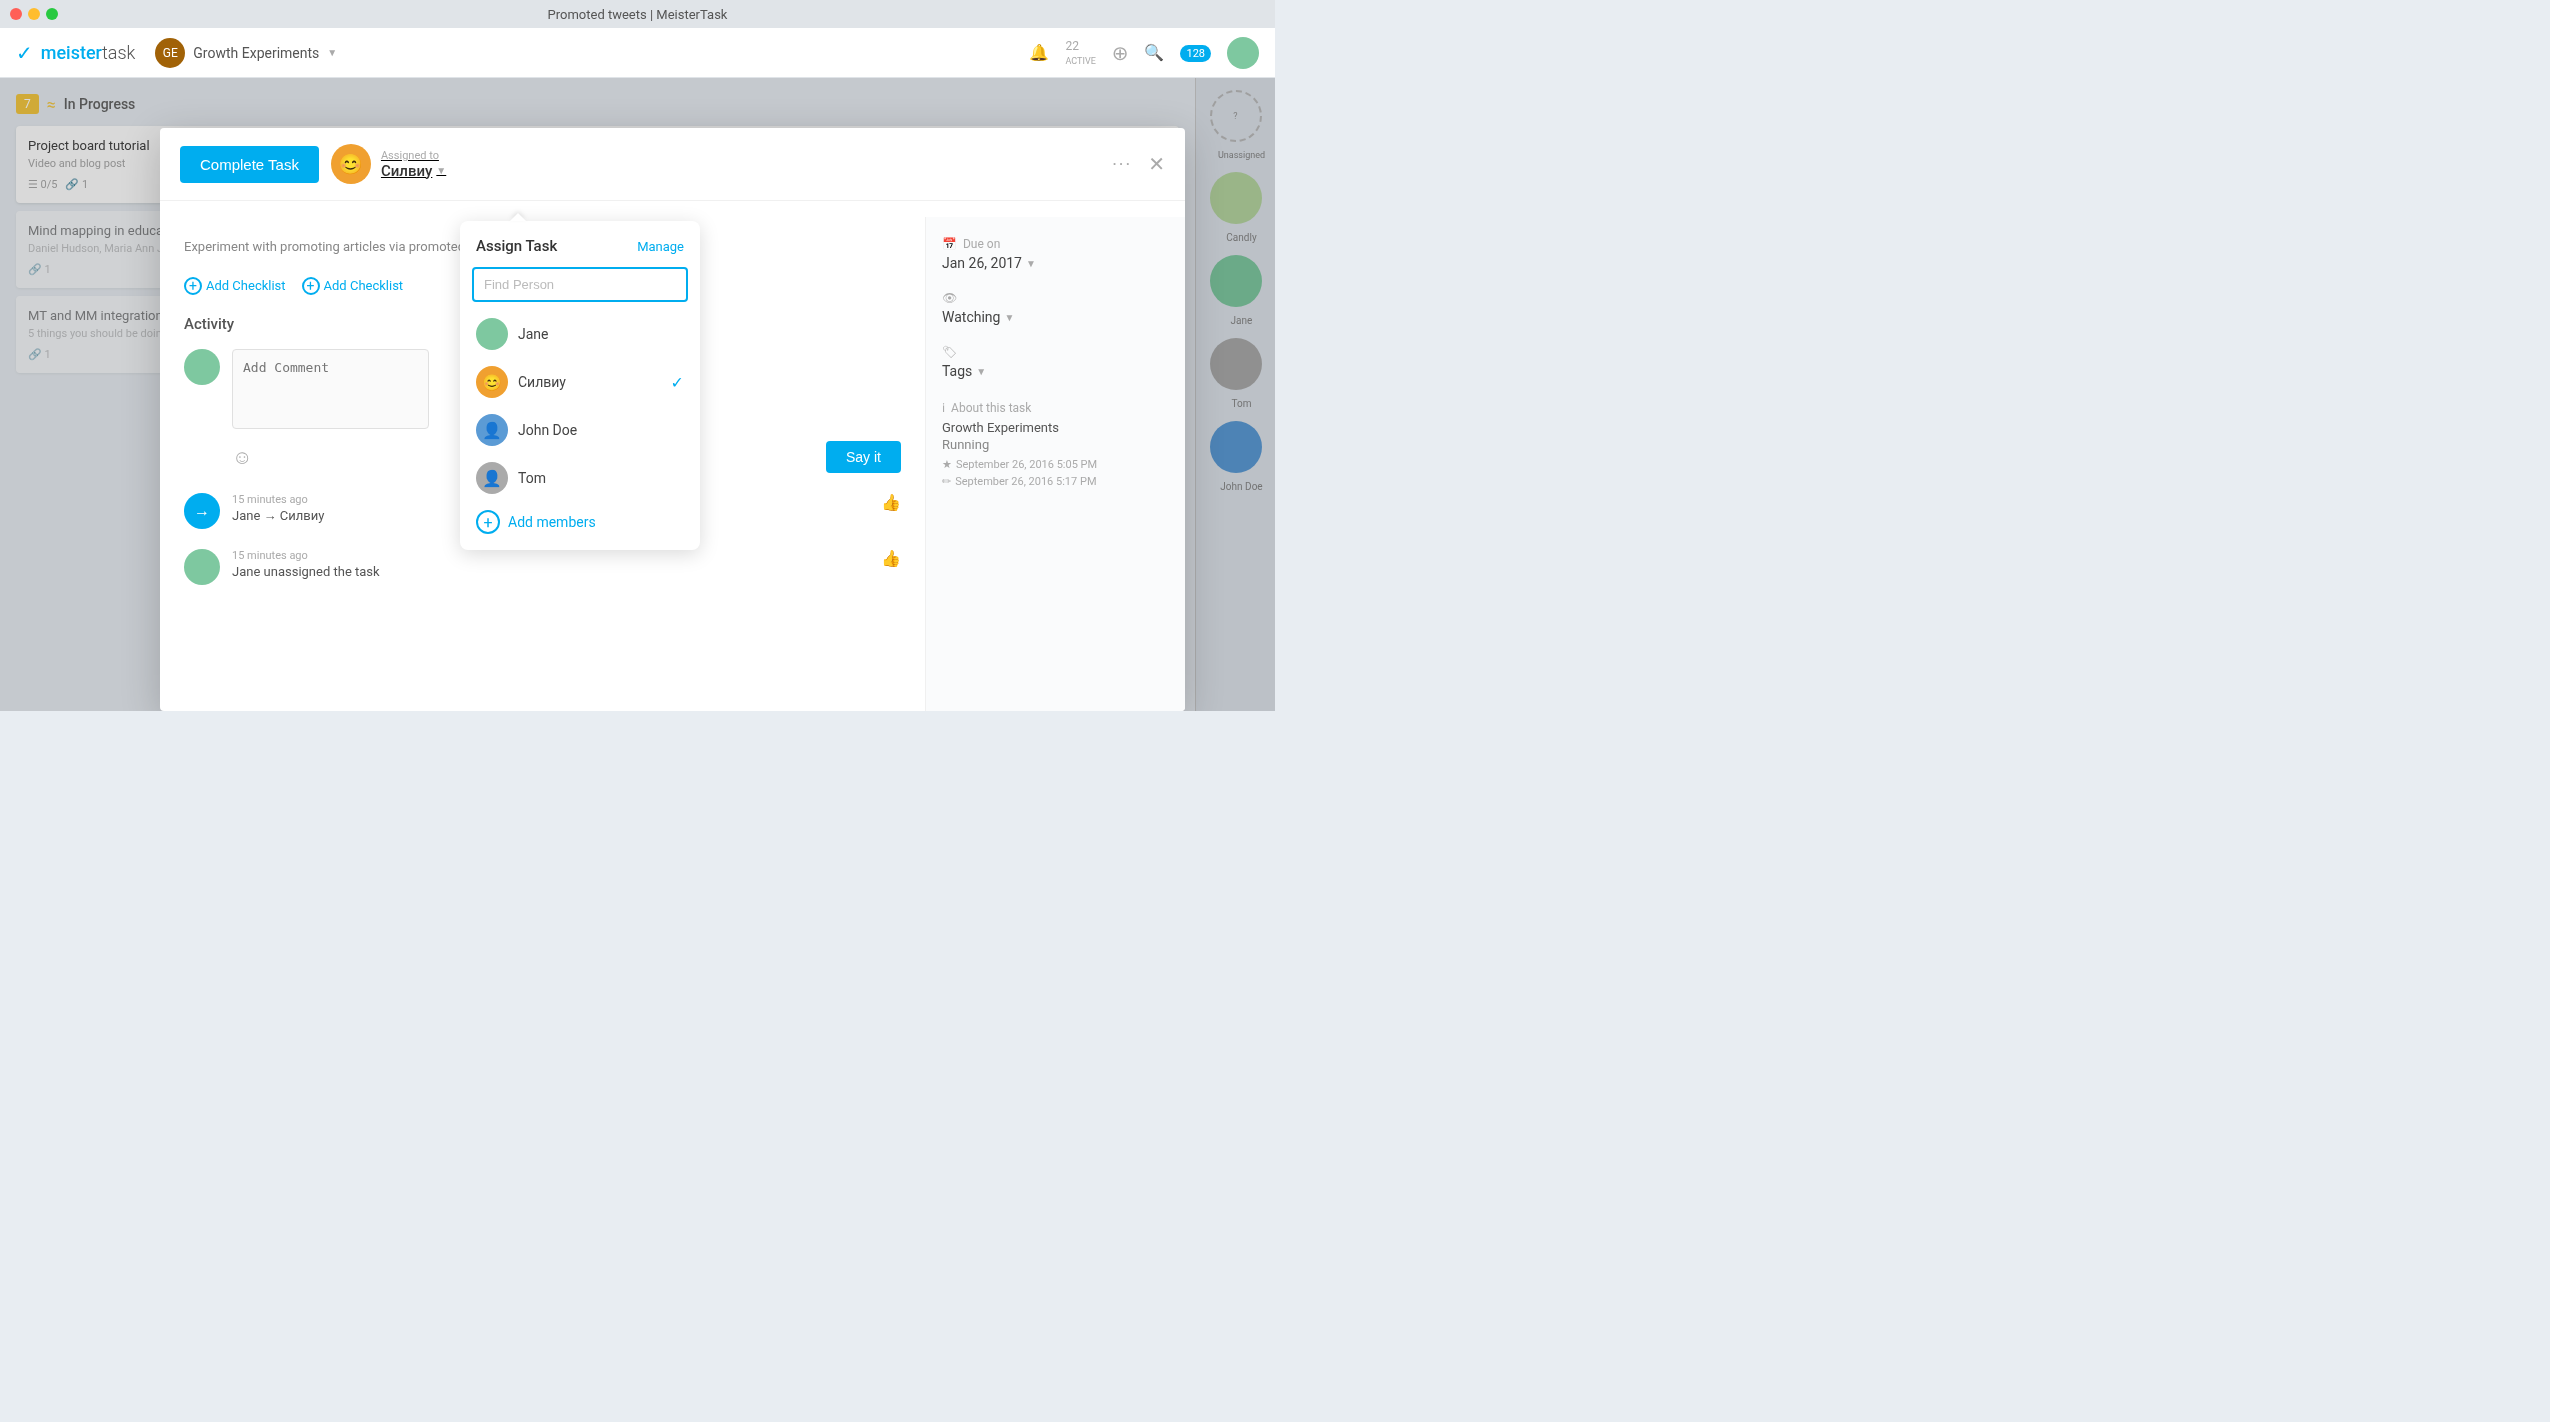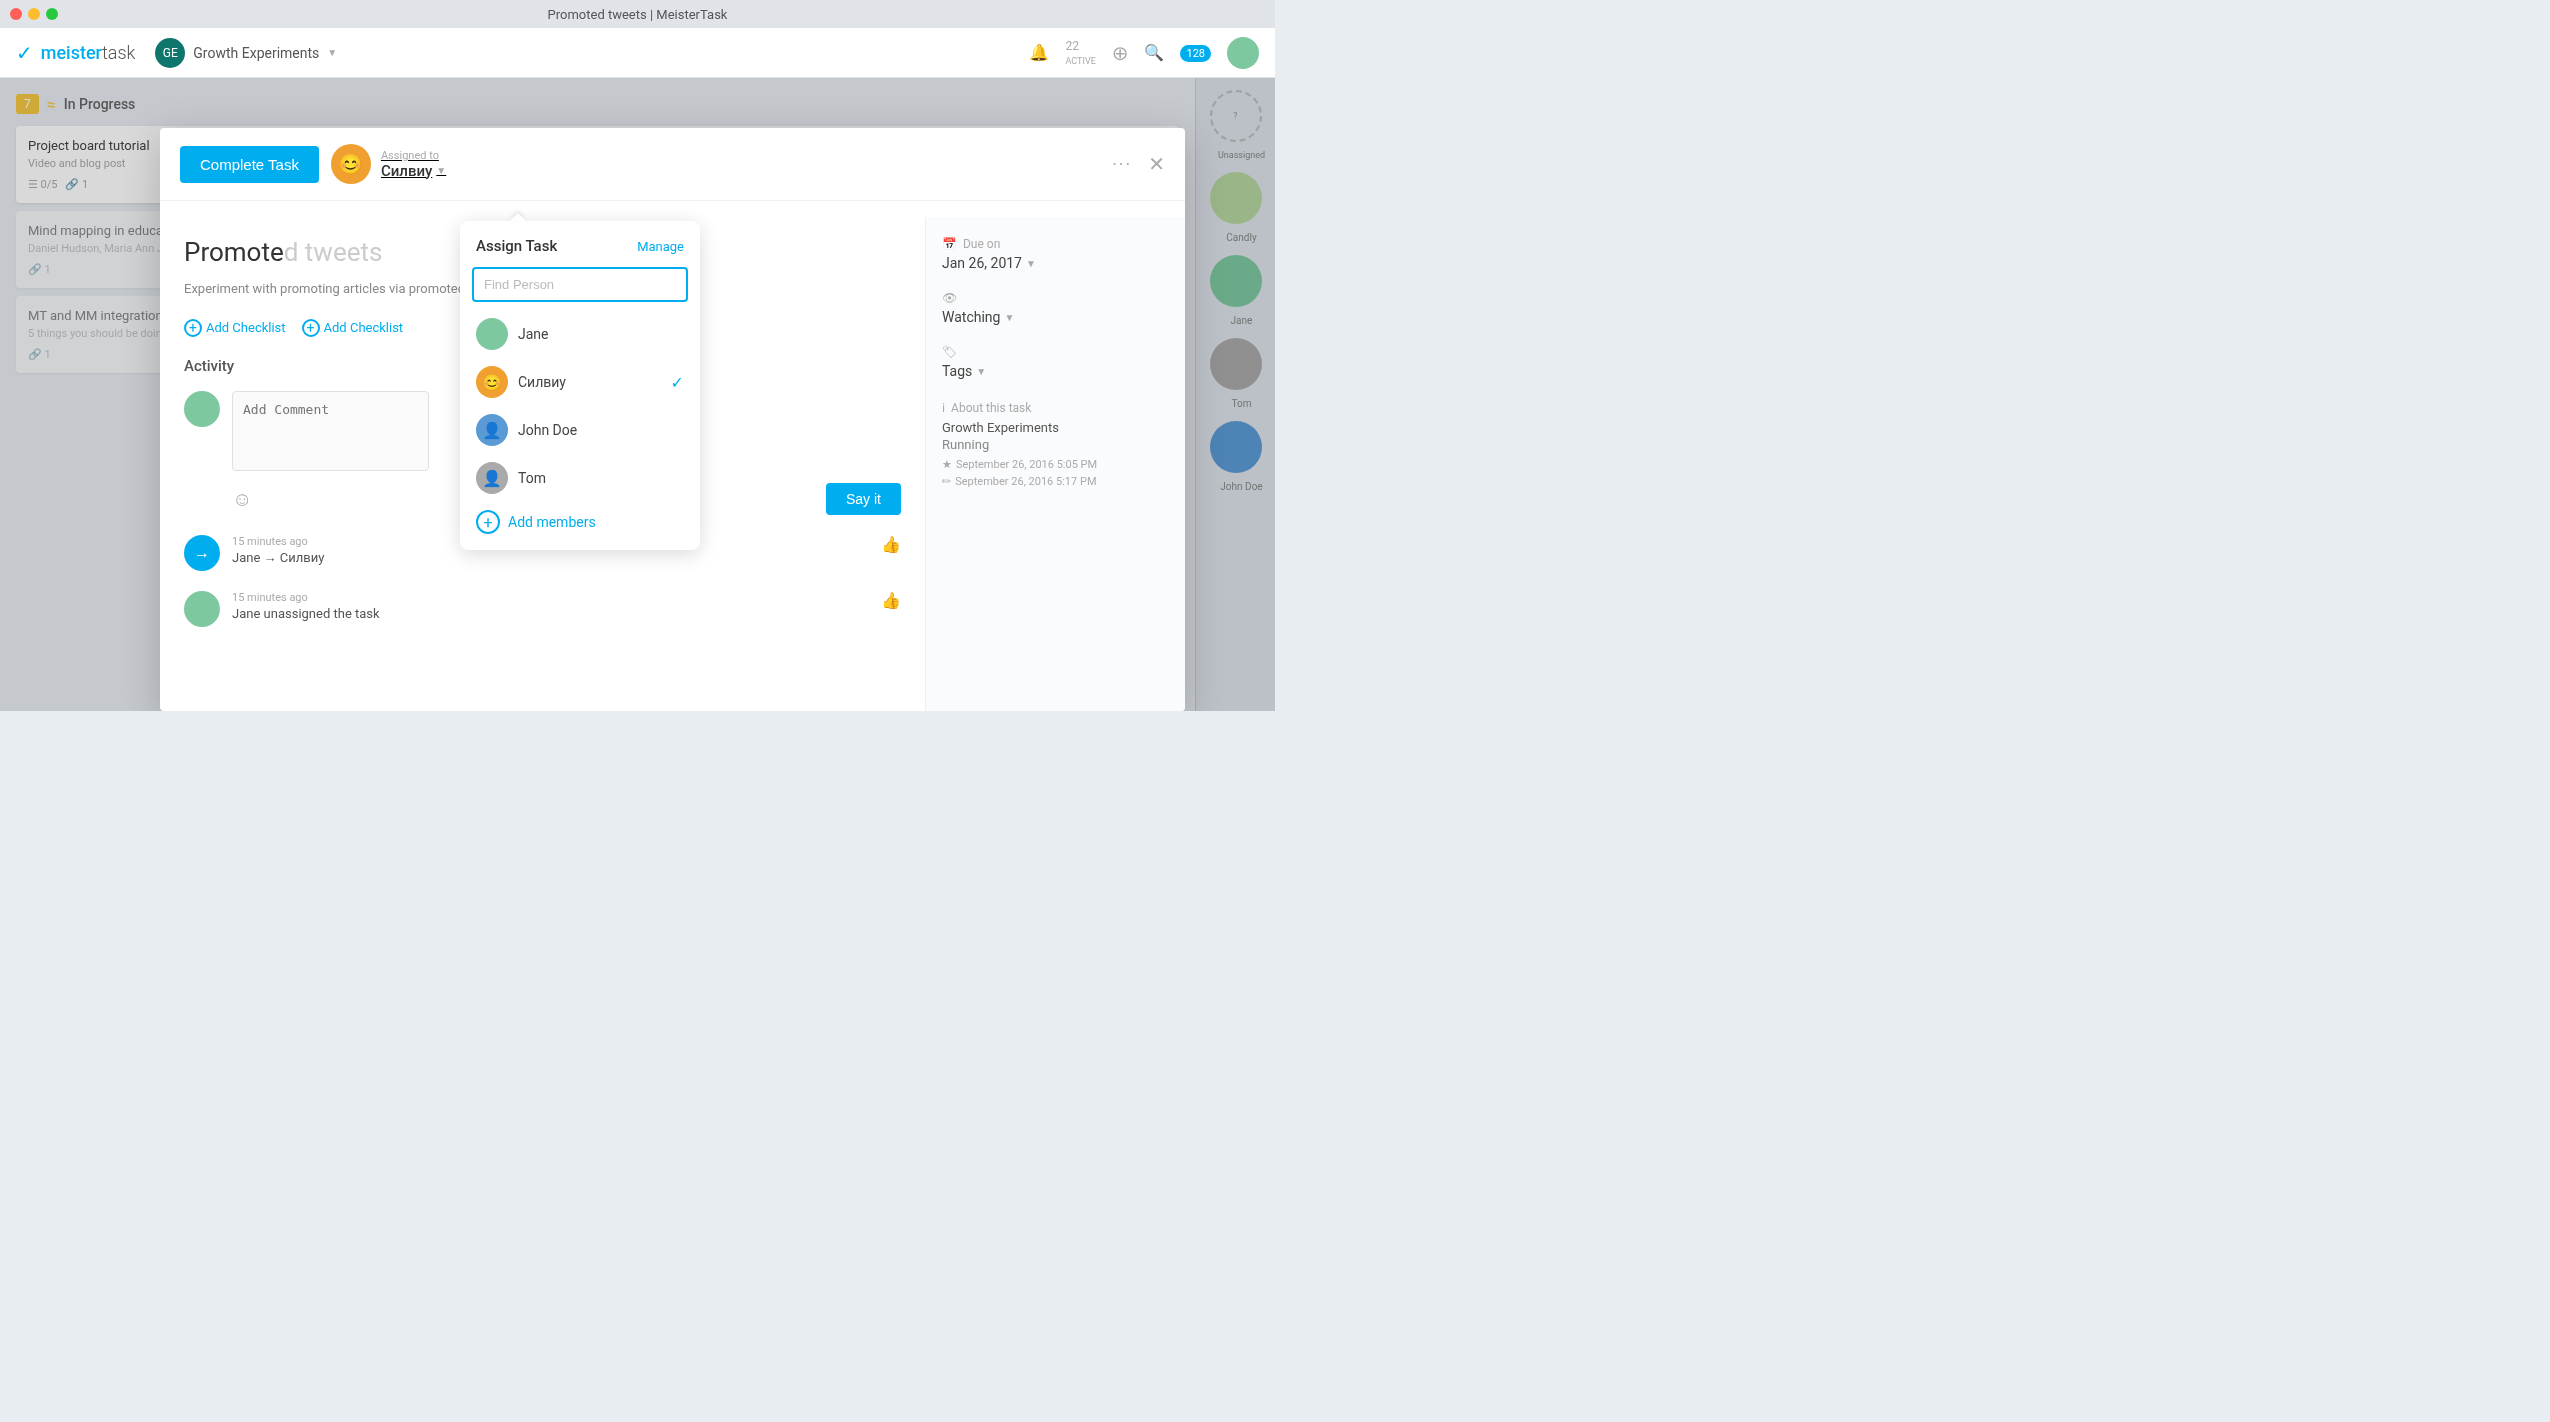--- a/index.html
+++ b/index.html
@@ -64,21 +64,21 @@
       display: flex;
       align-items: center;
       gap: 8px;
       color: #555;
       font-size: 14px;
     }
     .project-avatar {
       width: 30px;
       height: 30px;
       border-radius: 50%;
-      background: #0f766e;
+      background: #a16207;
       display: flex;
       align-items: center;
       justify-content: center;
       color: white;
       font-size: 12px;
     }
     .header-right {
       margin-left: auto;
       display: flex;
       align-items: center;
@@ -649,21 +649,20 @@
       </div>
       <div class="modal-actions">
         <span class="more-btn">···</span>
         <span class="close-btn">✕</span>
       </div>
     </div>
 
     <div class="modal-body">
 
       <div class="task-detail-left">
-        <h2 class="task-title">Promote<span style="color:#ccc;">d tweets</span></h2>
         <p class="task-description">Experiment with promoting articles via promoted twee…</p>
         <div class="task-actions">
           <div class="task-action-link">
             <span style="border:2px solid #00adef; border-radius:50%; width:18px; height:18px; display:flex; align-items:center; justify-content:center; font-size:14px;">+</span>
             <span>Add Checklist</span>
           </div>
           <div class="task-action-link">
             <span style="border:2px solid #00adef; border-radius:50%; width:18px; height:18px; display:flex; align-items:center; justify-content:center; font-size:14px;">+</span>
             <span>Add Checklist</span>
           </div>

